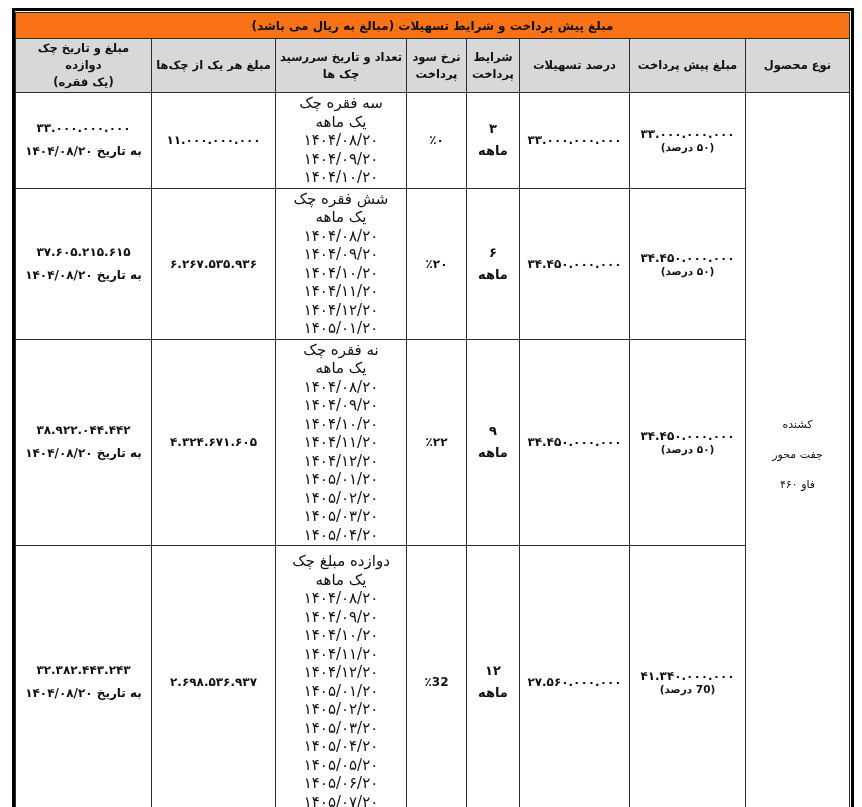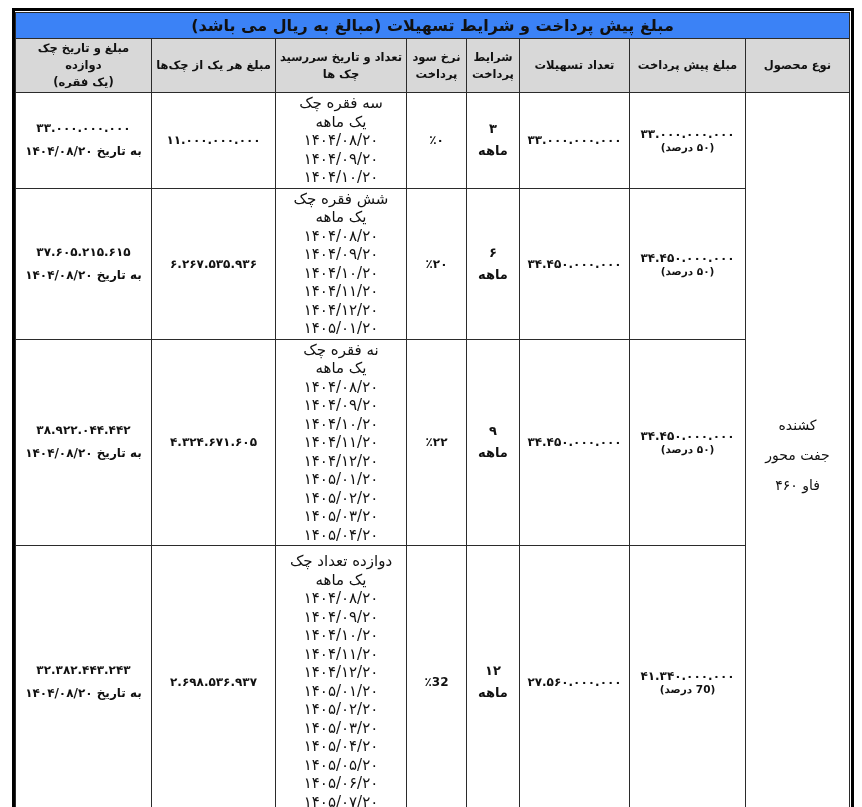--- a/index.html
+++ b/index.html
@@ -30,23 +30,23 @@
   }
   td, th {
     border: 1px solid #2b2b2b;
     text-align: center;
     vertical-align: middle;
     padding: 1px 2px;
     overflow: hidden;
     box-sizing: border-box;
   }
   tr.title-row td {
-    background: #3b82f6;
-    font-weight: bold;
-    font-size: 16px;
+    background: #f97316;
+    font-weight: bold;
+    font-size: 12px;
     height: 26px;
   }
   tr.header-row th {
     background: #d8d8d8;
     font-weight: bold;
     font-size: 11.5px;
     line-height: 17px;
     height: 48px;
   }
   tr.row-1 { height: 89px; }
@@ -72,21 +72,21 @@
     font-weight: bold;
     font-size: 12px;
     white-space: nowrap;
   }
   .checks-cell div {
     font-size: 15px;
     line-height: 18.5px;
     white-space: nowrap;
   }
   .product-cell div {
-    font-size: 14px;
+    font-size: 11px;
     line-height: 30px;
     white-space: nowrap;
   }
   .guarantee-line {
     font-weight: bold;
     font-size: 12px;
     line-height: 23px;
     white-space: nowrap;
   }
 </style>
@@ -105,21 +105,21 @@
       <col style="width:124px">
       <col style="width:136px">
     </colgroup>
     <thead>
       <tr class="title-row">
         <td colspan="8">مبلغ پیش پرداخت و شرایط تسهیلات (مبالغ به ریال می باشد)</td>
       </tr>
       <tr class="header-row">
         <th>نوع محصول</th>
         <th>مبلغ پیش پرداخت</th>
-        <th>تعداد تسهیلات</th>
+        <th>درصد تسهیلات</th>
         <th>
             <div>شرایط</div>
             <div>پرداخت</div>
           </th>
         <th>
             <div>نرخ سود</div>
             <div>پرداخت</div>
           </th>
         <th>
             <div>تعداد و تاریخ سررسید</div>
@@ -246,21 +246,21 @@
           <div class="amount">۲۷.۵۶۰.۰۰۰.۰۰۰</div>
         </td>
         <td>
           <div class="term-line">۱۲</div>
           <div class="term-line">ماهه</div>
         </td>
         <td>
           <div class="rate">٪32</div>
         </td>
         <td class="checks-cell">
-            <div>دوازده تعداد چک</div>
+            <div>دوازده مبلغ چک</div>
             <div>یک ماهه</div>
             <div>۱۴۰۴/۰۸/۲۰</div>
             <div>۱۴۰۴/۰۹/۲۰</div>
             <div>۱۴۰۴/۱۰/۲۰</div>
             <div>۱۴۰۴/۱۱/۲۰</div>
             <div>۱۴۰۴/۱۲/۲۰</div>
             <div>۱۴۰۵/۰۱/۲۰</div>
             <div>۱۴۰۵/۰۲/۲۰</div>
             <div>۱۴۰۵/۰۳/۲۰</div>
             <div>۱۴۰۵/۰۴/۲۰</div>

